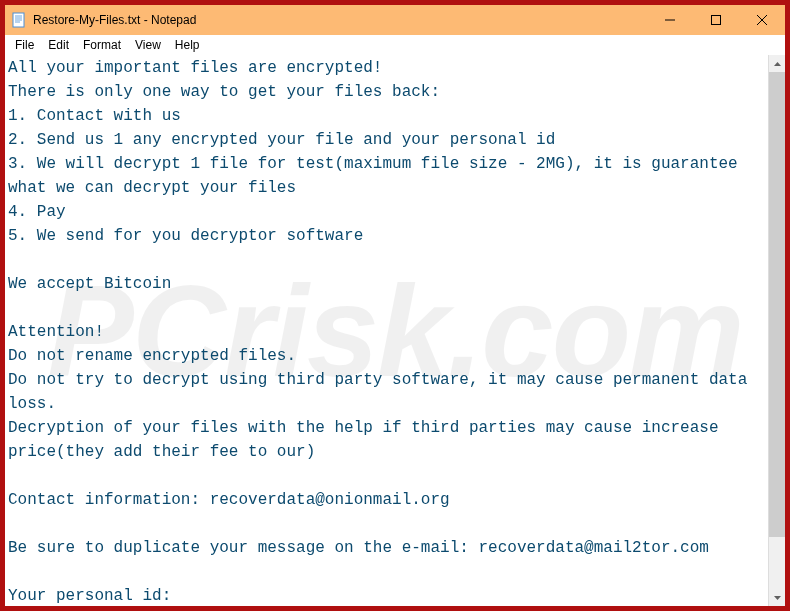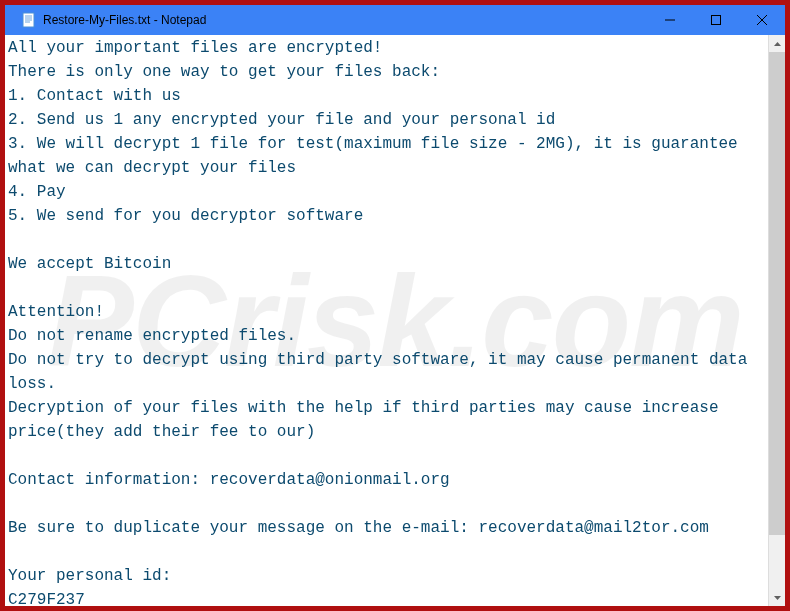--- a/index.html
+++ b/index.html
@@ -21,22 +21,22 @@
       height: 100%;
       background: #ffffff;
       display: flex;
       flex-direction: column;
       position: relative;
     }
     .titlebar {
       height: 30px;
       display: flex;
       align-items: center;
-      padding-left: 16px;
-      background: #3b82f6;
+      padding-left: 6px;
+      background: #fdba74;
       border-bottom: none;
     }
     .titlebar-icon {
       width: 16px;
       height: 16px;
       margin-right: 6px;
       display: flex;
       align-items: center;
       justify-content: center;
     }
@@ -164,20 +164,27 @@
       </button>
       <button class="win-btn close">
         <svg width="10" height="10" viewBox="0 0 10 10">
             <line x1="0" y1="0" x2="10" y2="10" stroke="#000" stroke-width="1"></line>
             <line x1="10" y1="0" x2="0" y2="10" stroke="#000" stroke-width="1"></line>
           </svg>
       </button>
     </div>
   </div>
 
+  <div class="menubar">
+    <span class="menu-item">File</span>
+    <span class="menu-item">Edit</span>
+    <span class="menu-item">Format</span>
+    <span class="menu-item">View</span>
+    <span class="menu-item">Help</span>
+  </div>
 
   <div class="editor-wrap">
     <div class="watermark">PCrisk.com</div>
     <div class="editor">All your important files are encrypted!
 There is only one way to get your files back:
 1. Contact with us
 2. Send us 1 any encrypted your file and your personal id
 3. We will decrypt 1 file for test(maximum file size - 2MG), it is guarantee what we can decrypt your files
 4. Pay
 5. We send for you decryptor software

